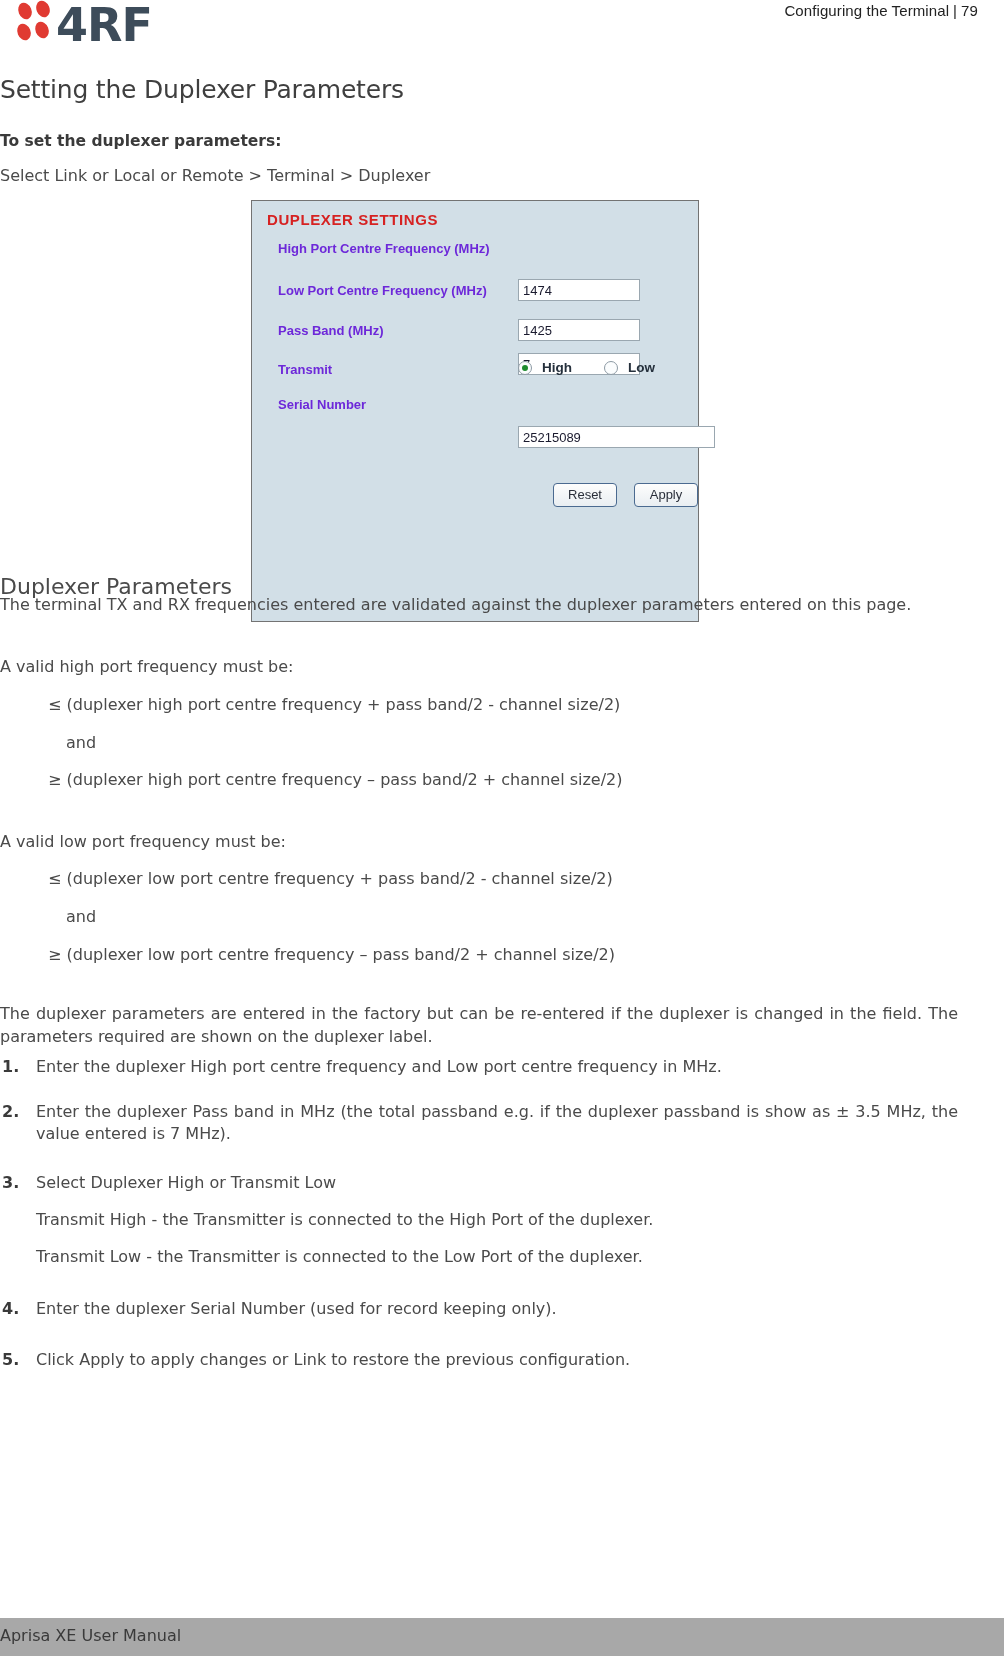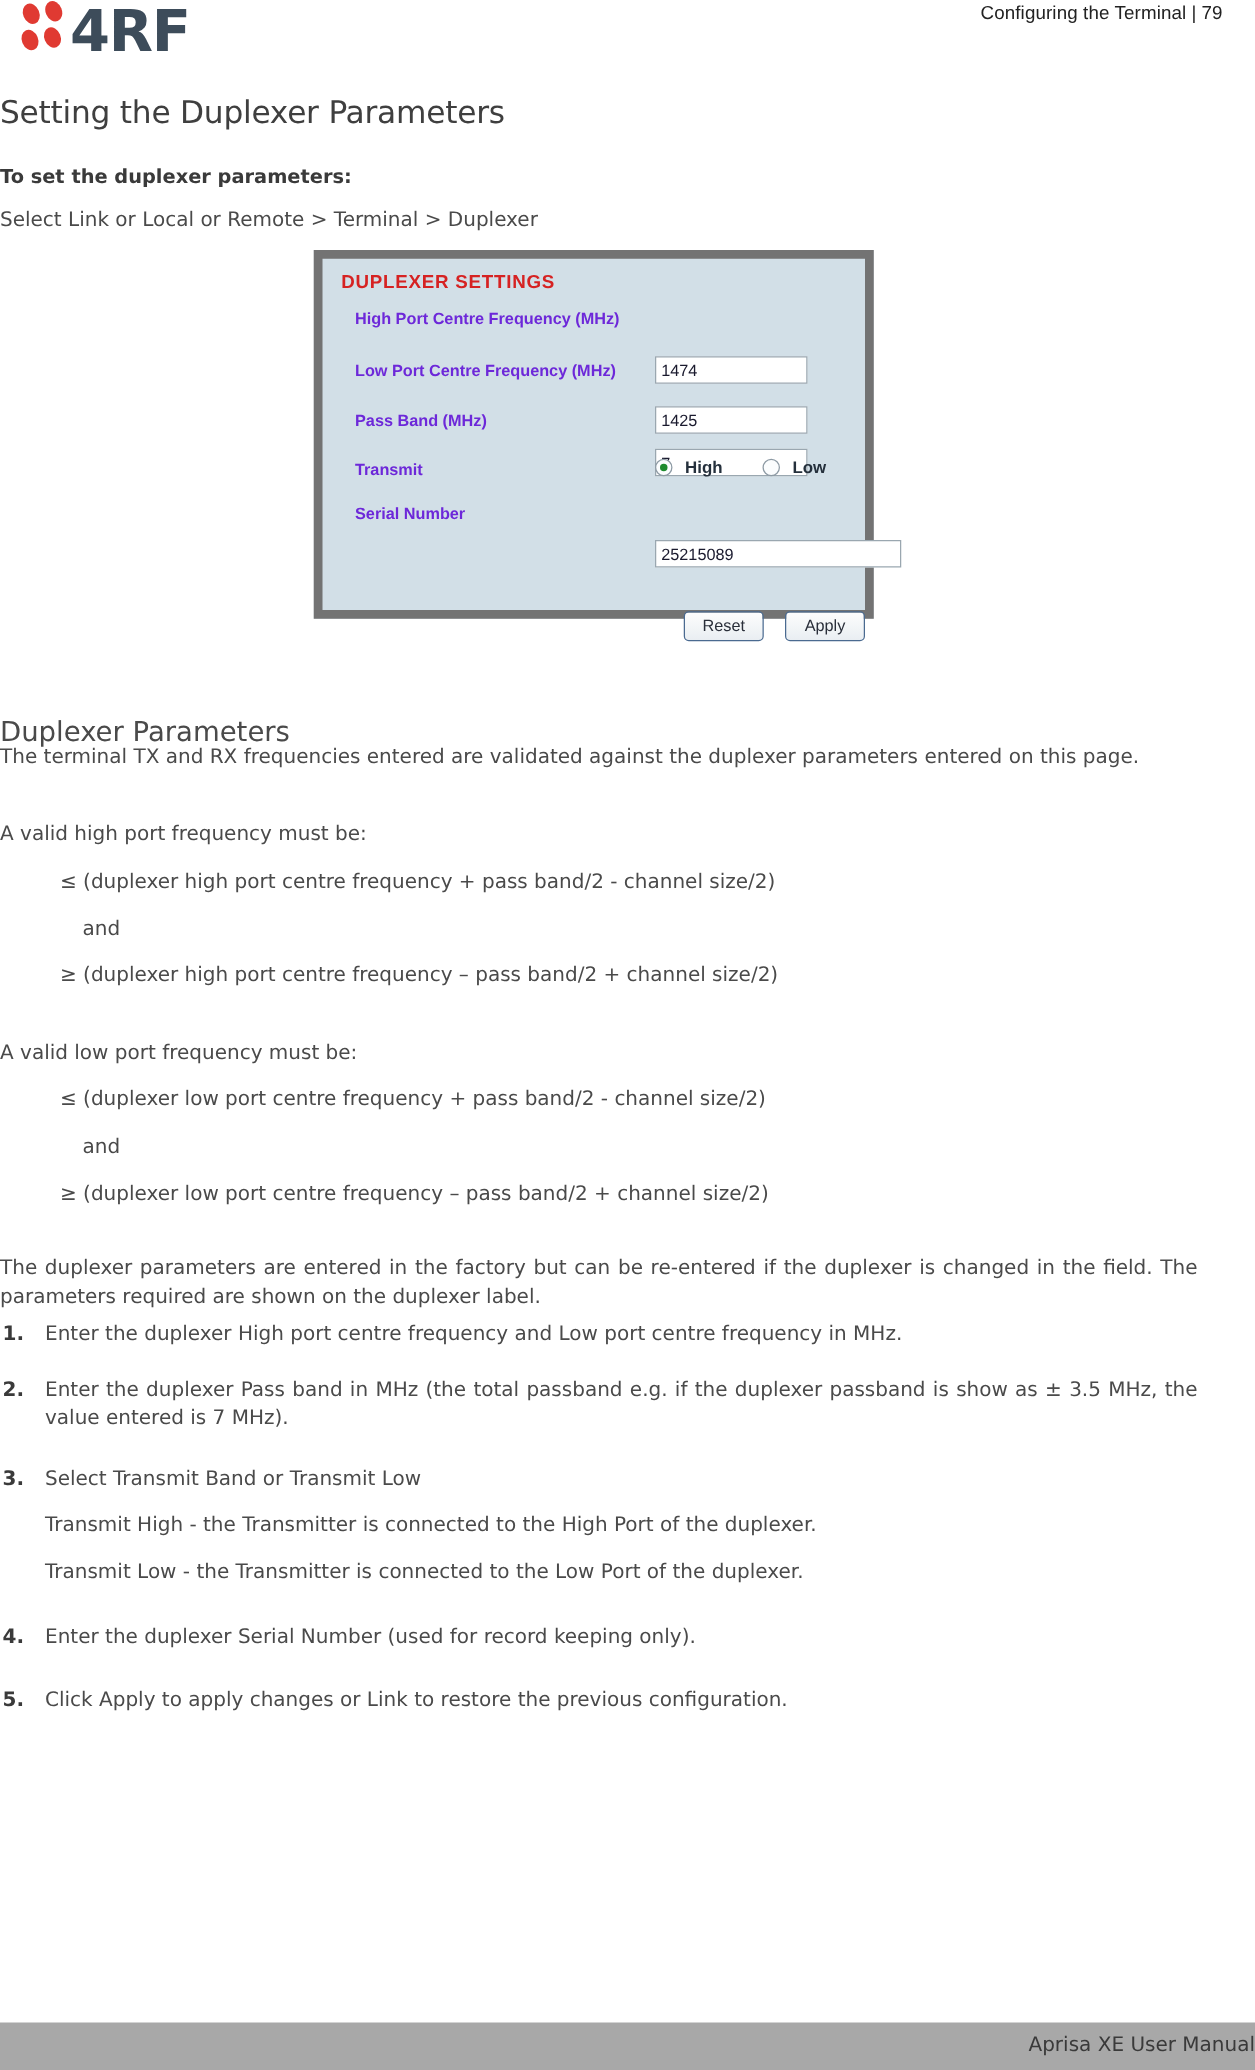--- a/index.html
+++ b/index.html
@@ -79,23 +79,23 @@
     color: #4a4a4a;
     margin: 0;
   }
 
   
   .figure {
     position: absolute;
     left: 251px;
     top: 200px;
     width: 448px;
-    height: 295px;
+    height: 422px;
     background: #d2dfe7;
-    border: 7px solid #737373;
+    border: 1px solid #737373;
     box-sizing: border-box;
   }
   .fig-title {
     position: absolute;
     left: 15px;
     top: 10px;
     font-family: "Liberation Sans", sans-serif;
     font-size: 15px;
     font-weight: bold;
     color: #d62222;
@@ -248,21 +248,21 @@
     top: 1618px;
     width: 1004px;
     height: 38px;
     background: #a8a8a8;
   }
   .footer-text {
     position: absolute;
     left: 0;
     top: 1626px;
     width: 1004px;
-    text-align: right;
+    text-align: left;
     font-size: 16px;
     color: #3a3a3a;
   }
 </style>
 </head>
 <body>
 
 <div class="page">
 
   <div class="header">
@@ -360,21 +360,21 @@
       <span>Enter the duplexer High port centre frequency and Low port centre frequency in MHz.</span>
     </div>
 
     <div class="step justify" style="margin-bottom:26px;">
       <span class="step-num">2.</span>
       <span>Enter the duplexer Pass band in MHz (the total passband e.g. if the duplexer passband is show as ± 3.5 MHz, the value entered is 7 MHz).</span>
     </div>
 
     <div class="step" style="margin-bottom:30px;">
       <span class="step-num">3.</span>
-      <span>Select Transmit Band or Transmit Low</span>
+      <span>Select Duplexer High or Transmit Low</span>
       <div class="step-sub">Transmit High - the Transmitter is connected to the High Port of the duplexer.</div>
       <div class="step-sub">Transmit Low - the Transmitter is connected to the Low Port of the duplexer.</div>
     </div>
 
     <div class="step" style="margin-bottom:28px;">
       <span class="step-num">4.</span>
       <span>Enter the duplexer Serial Number (used for record keeping only).</span>
     </div>
 
     <div class="step">

